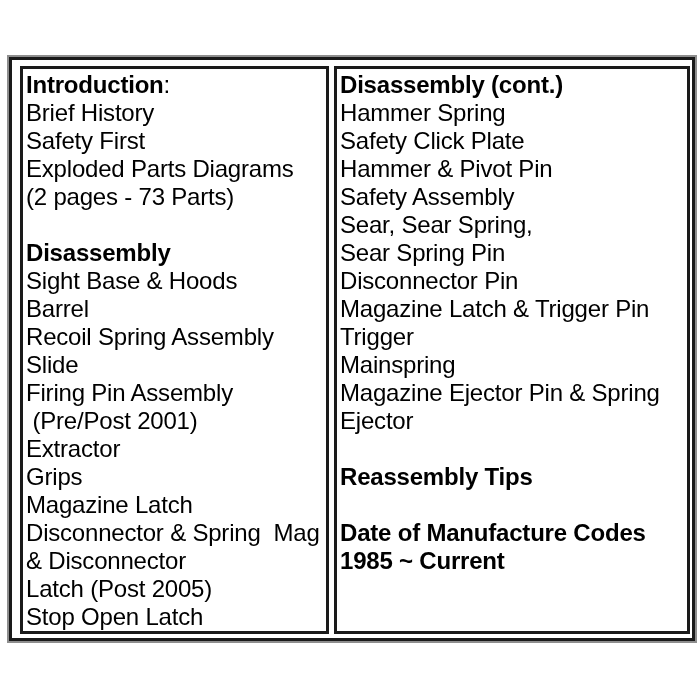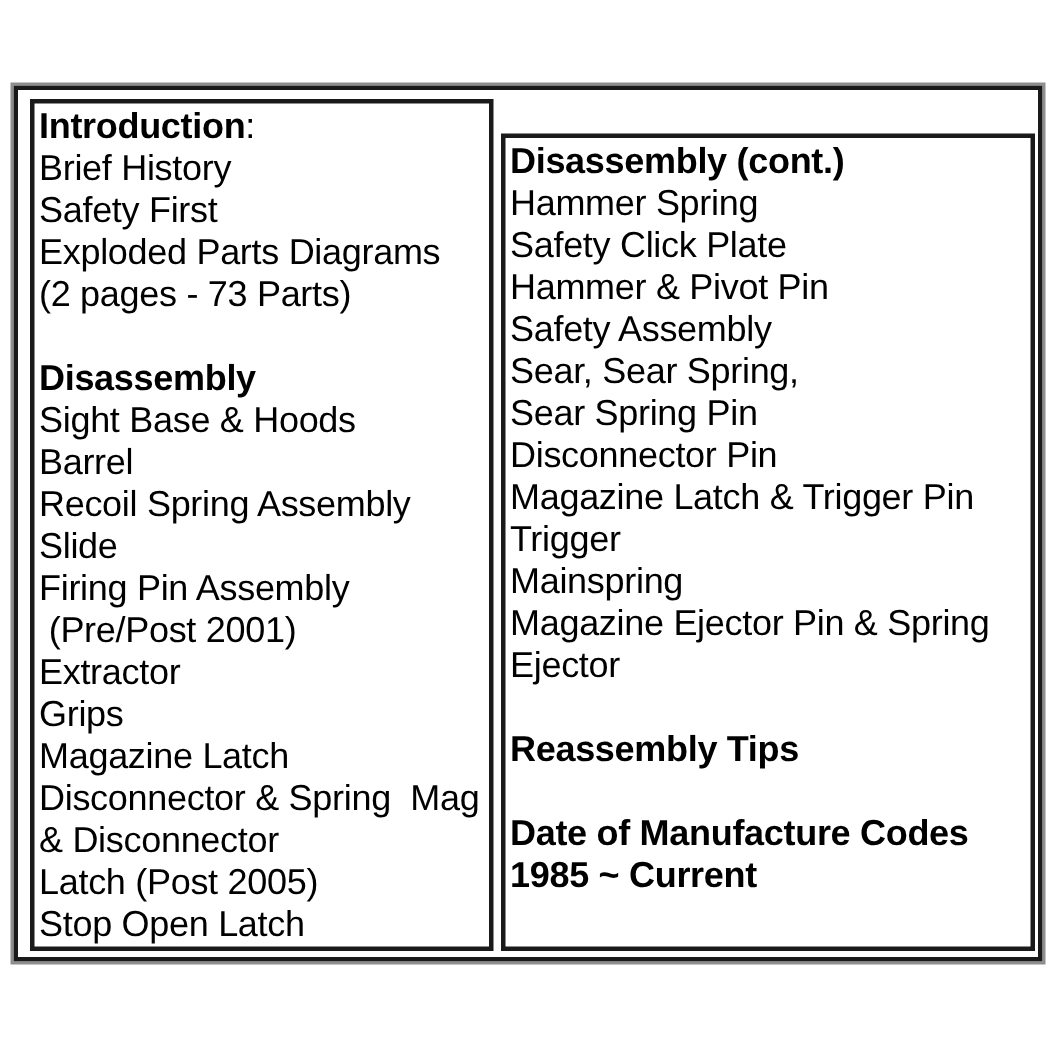--- a/index.html
+++ b/index.html
@@ -41,21 +41,20 @@
     white-space: pre;
     overflow: hidden;
     background: #ffffff;
   }
   .column-left {
     flex: 0 0 auto;
     width: 309px;
   }
   .column-right {
     flex: 1 1 auto;
-    margin-top: 23px;
   }
   .toc-line {
     min-height: 28px;
     letter-spacing: -0.2px;
   }
   .toc-line.bold {
     font-weight: bold;
   }
   .toc-line .suffix {
     font-weight: normal;

